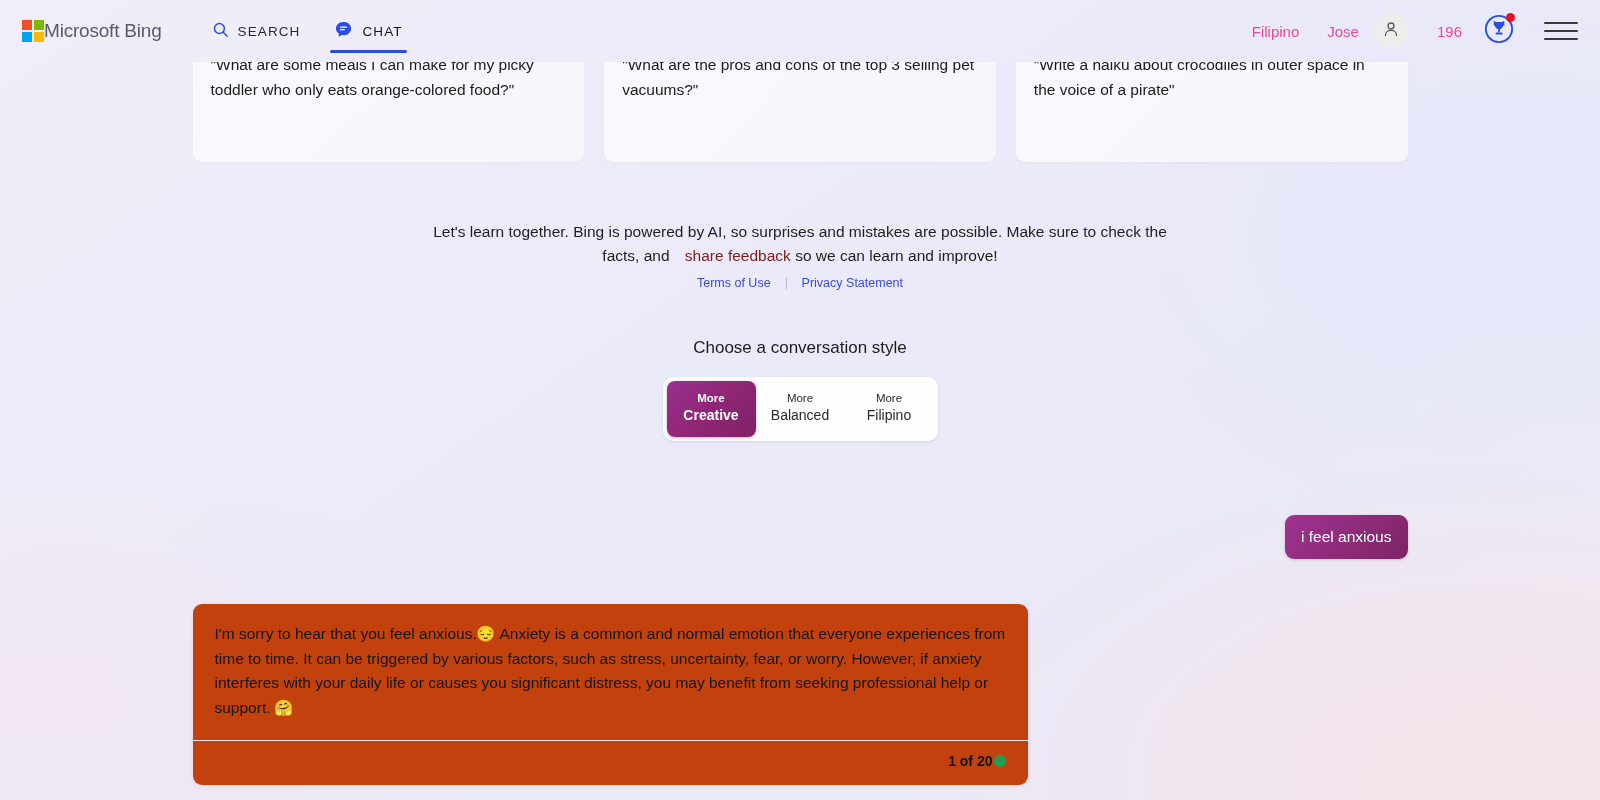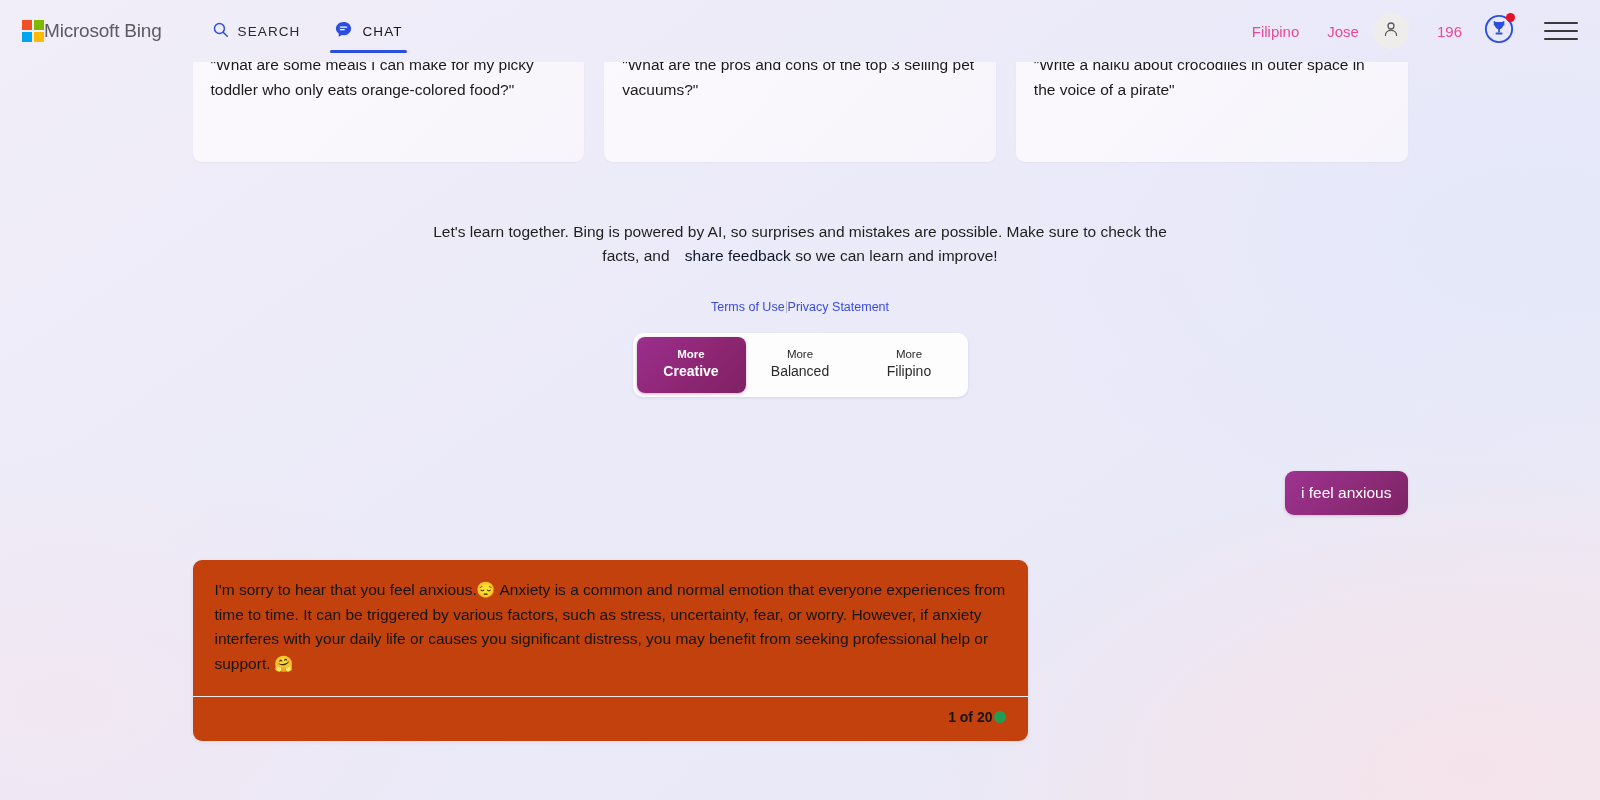--- a/index.html
+++ b/index.html
@@ -189,33 +189,33 @@
     margin-top: 58px;
     font-size: 15.5px;
     line-height: 1.55;
     color: #1f1f1f;
     max-width: 760px;
     margin-left: auto;
     margin-right: auto;
   }
 
   .link-blue {
-    color: #0f172a;
+    color: #7f1d1d;
     cursor: pointer;
     margin-left: 11px;
   }
 
   .legal {
     text-align: center;
-    margin-top: 32px;
+    margin-top: 8px;
     font-size: 12.5px;
     display: flex;
     justify-content: center;
     align-items: center;
-    gap: 1px;
+    gap: 15px;
   }
   .legal a {
     color: #3a4be0;
     text-decoration: none;
     cursor: pointer;
   }
   .legal .sep {
     width: 1px;
     height: 12px;
     background: #b9b9c6;
@@ -237,21 +237,21 @@
 
   .style-toggle {
     display: flex;
     background: #fdfdfe;
     border-radius: 10px;
     padding: 4px;
     box-shadow: 0 1px 3px rgba(40,30,70,0.10);
   }
 
   .style-opt {
-    width: 109px;
+    width: 89px;
     padding: 9px 6px 11px 6px;
     border-radius: 8px;
     text-align: center;
     font-size: 12.5px;
     line-height: 1.42;
     color: #2a2a2a;
     cursor: pointer;
     border: none;
     background: transparent;
     font-family: inherit;
@@ -423,20 +423,21 @@
     <div class="disclaimer">
       <span>Let's learn together. Bing is powered by AI, so surprises and mistakes are possible. Make sure to check the facts, and </span><span class="link-blue">share feedback</span><span> so we can learn and improve!</span>
     </div>
 
     <div class="legal">
       <a>Terms of Use</a>
       <span class="sep"></span>
       <a>Privacy Statement</a>
     </div>
 
+    <div class="style-heading">Choose a conversation style</div>
 
     <div class="style-toggle-wrap">
       <div class="style-toggle">
 
         <button class="style-opt selected">
           <span class="l1">More</span>
           <span class="l2">Creative</span>
         </button>
 
         <button class="style-opt">

